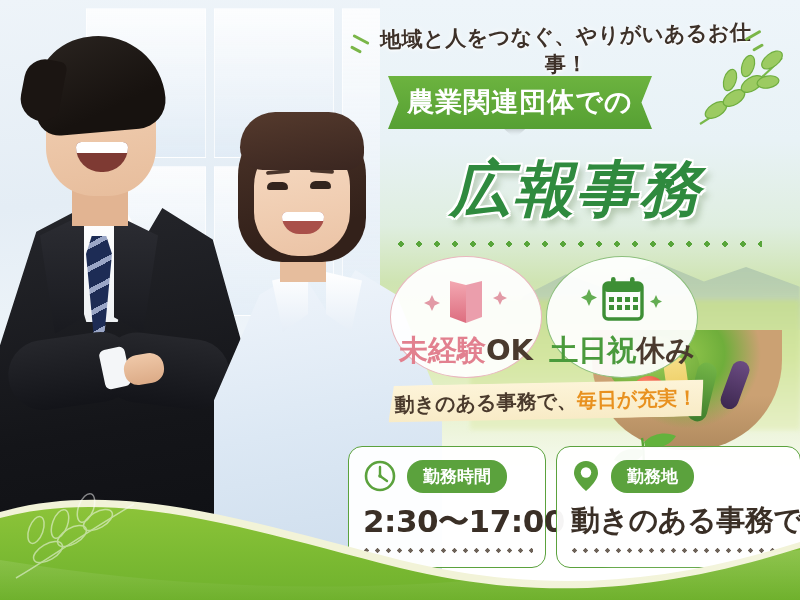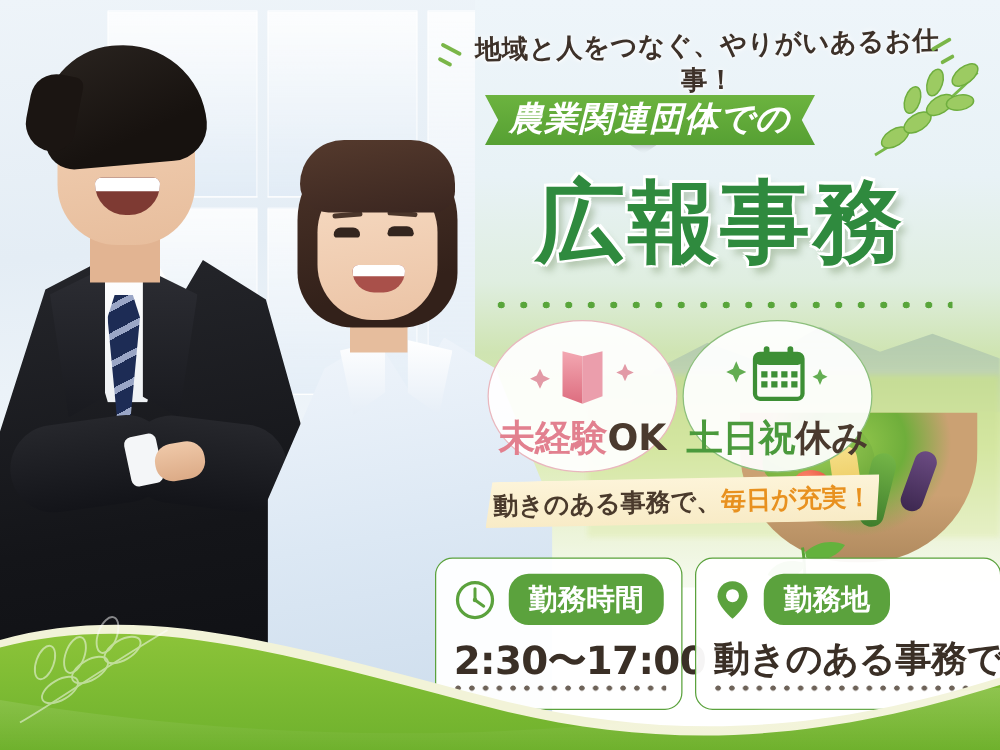--- a/index.html
+++ b/index.html
@@ -208,44 +208,44 @@
   .tag-dash { position: absolute; width: 18px; height: 3px; background: #7ab648; border-radius: 2px; }
   .tag-dash.a { left: 352px; top: 38px; transform: rotate(28deg); }
   .tag-dash.b { left: 350px; top: 48px; transform: rotate(28deg); width: 12px; }
   .tag-dash.c { left: 744px; top: 34px; transform: rotate(-30deg); }
   .tag-dash.d { left: 752px; top: 46px; transform: rotate(-30deg); width: 12px; }
 
   .leaf-branch { position: absolute; right: 6px; top: 44px; width: 100px; height: 86px; }
 
   
   .ribbon {
-    position: absolute; left: 388px; top: 76px; width: 264px; height: 40px;
+    position: absolute; left: 388px; top: 76px; width: 264px; height: 53px;
     background: linear-gradient(180deg, #6cb33f 0%, #56a033 100%);
     clip-path: polygon(0% 0%, 100% 0%, 96% 50%, 100% 100%, 52% 100%, 48% 118%, 44% 100%, 0% 100%, 4% 50%);
     display: flex; align-items: center; justify-content: center;
     box-shadow: 0 2px 5px rgba(0,0,0,.18);
-    font-style: italic;
   }
   .ribbon-text {
     font-family: "DejaVu Sans", sans-serif;
     color: #fff; font-size: 27px; font-weight: 700; letter-spacing: 1px;
     margin-top: -2px;
   }
 
   
   .headline {
-    position: absolute; left: 352px; top: 126px; width: 448px; height: 104px;
+    position: absolute; left: 352px; top: 138px; width: 448px; height: 104px;
     display: flex; align-items: center; justify-content: center;
     font-family: "DejaVu Sans", sans-serif;
-    font-size: 72px; font-weight: 700; letter-spacing: 2px;
+    font-size: 61px; font-weight: 700; letter-spacing: 2px;
     color: #2f8a3e;
     text-shadow:
       2px 0 0 #fff, -2px 0 0 #fff, 0 2px 0 #fff, 0 -2px 0 #fff,
       2px 2px 0 #fff, -2px 2px 0 #fff, 2px -2px 0 #fff, -2px -2px 0 #fff,
       5px 6px 6px rgba(90,120,70,.35);
+    font-style: italic;
   }
 
   
   .divider {
     position: absolute; left: 392px; top: 240px; width: 370px; height: 8px;
     background-image: radial-gradient(circle, #58a53a 2.6px, transparent 2.9px);
     background-size: 18px 8px; background-repeat: repeat-x;
   }
 
   
@@ -291,21 +291,21 @@
     border: 1.5px solid #5ba23d;
     border-radius: 14px;
     padding: 12px 14px 0 14px;
   }
   .card.hours { left: 348px; width: 198px; }
   .card.place { left: 556px; width: 245px; }
   .card-head { display: flex; align-items: center; gap: 10px; }
   .card-pill {
     background: #5ba23d; color: #fff; border-radius: 16px;
     padding: 5px 16px; font-family: Liberation Mono, monospace;
-    font-size: 23px; font-weight: 700; white-space: nowrap;
+    font-size: 17px; font-weight: 700; white-space: nowrap;
   }
   .card-value {
     margin-top: 8px; text-align: center;
     font-family: "DejaVu Sans", sans-serif;
     font-size: 31px; font-weight: 700; color: #3a2f26; white-space: nowrap;
     letter-spacing: -.5px;
   }
   .card.place .card-value { font-size: 29px; }
   .card-dots {
     position: absolute; left: 12px; right: 12px; bottom: 14px; height: 5px;

